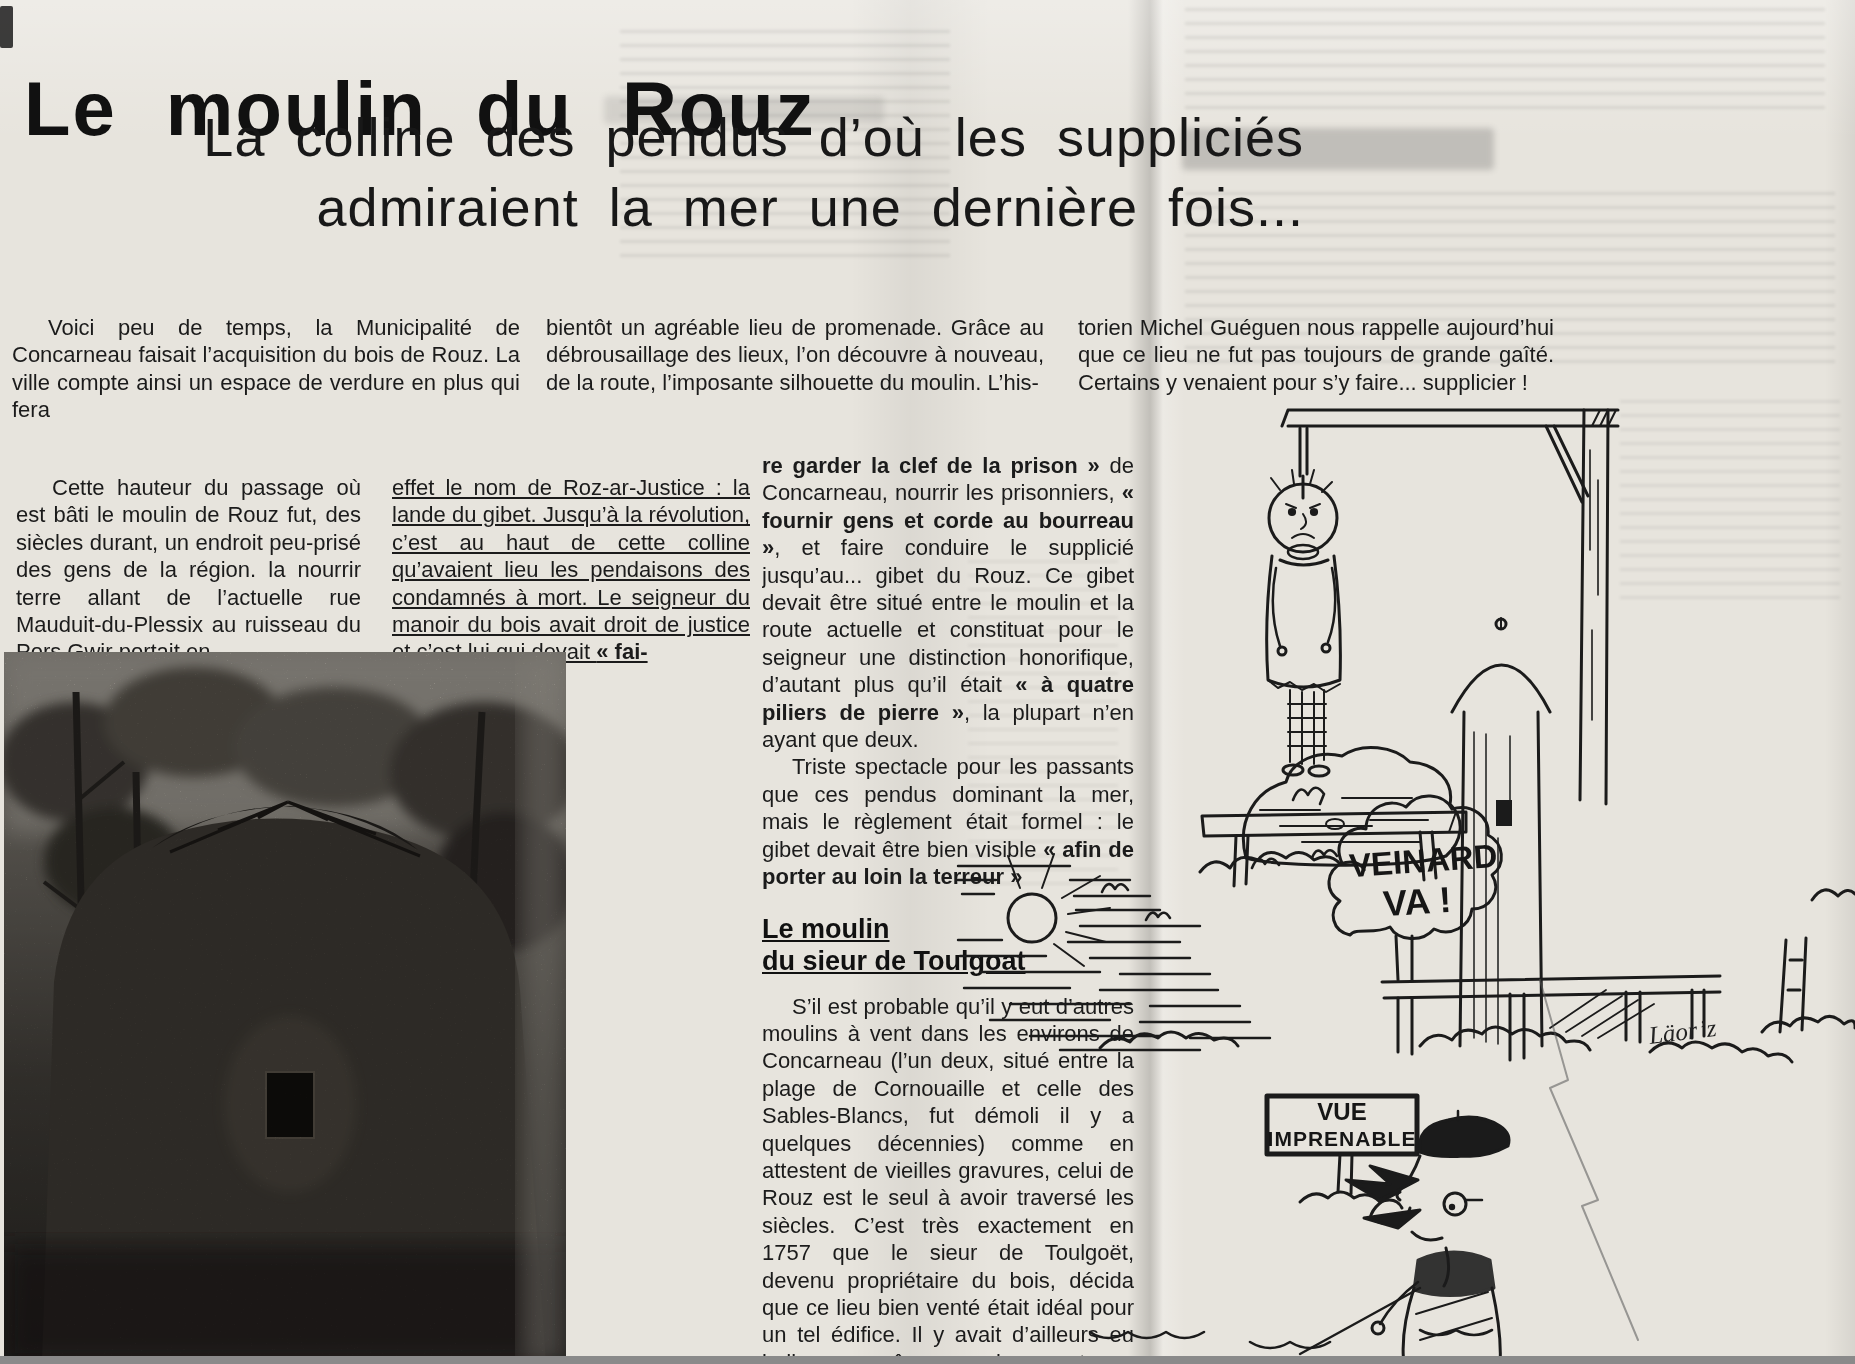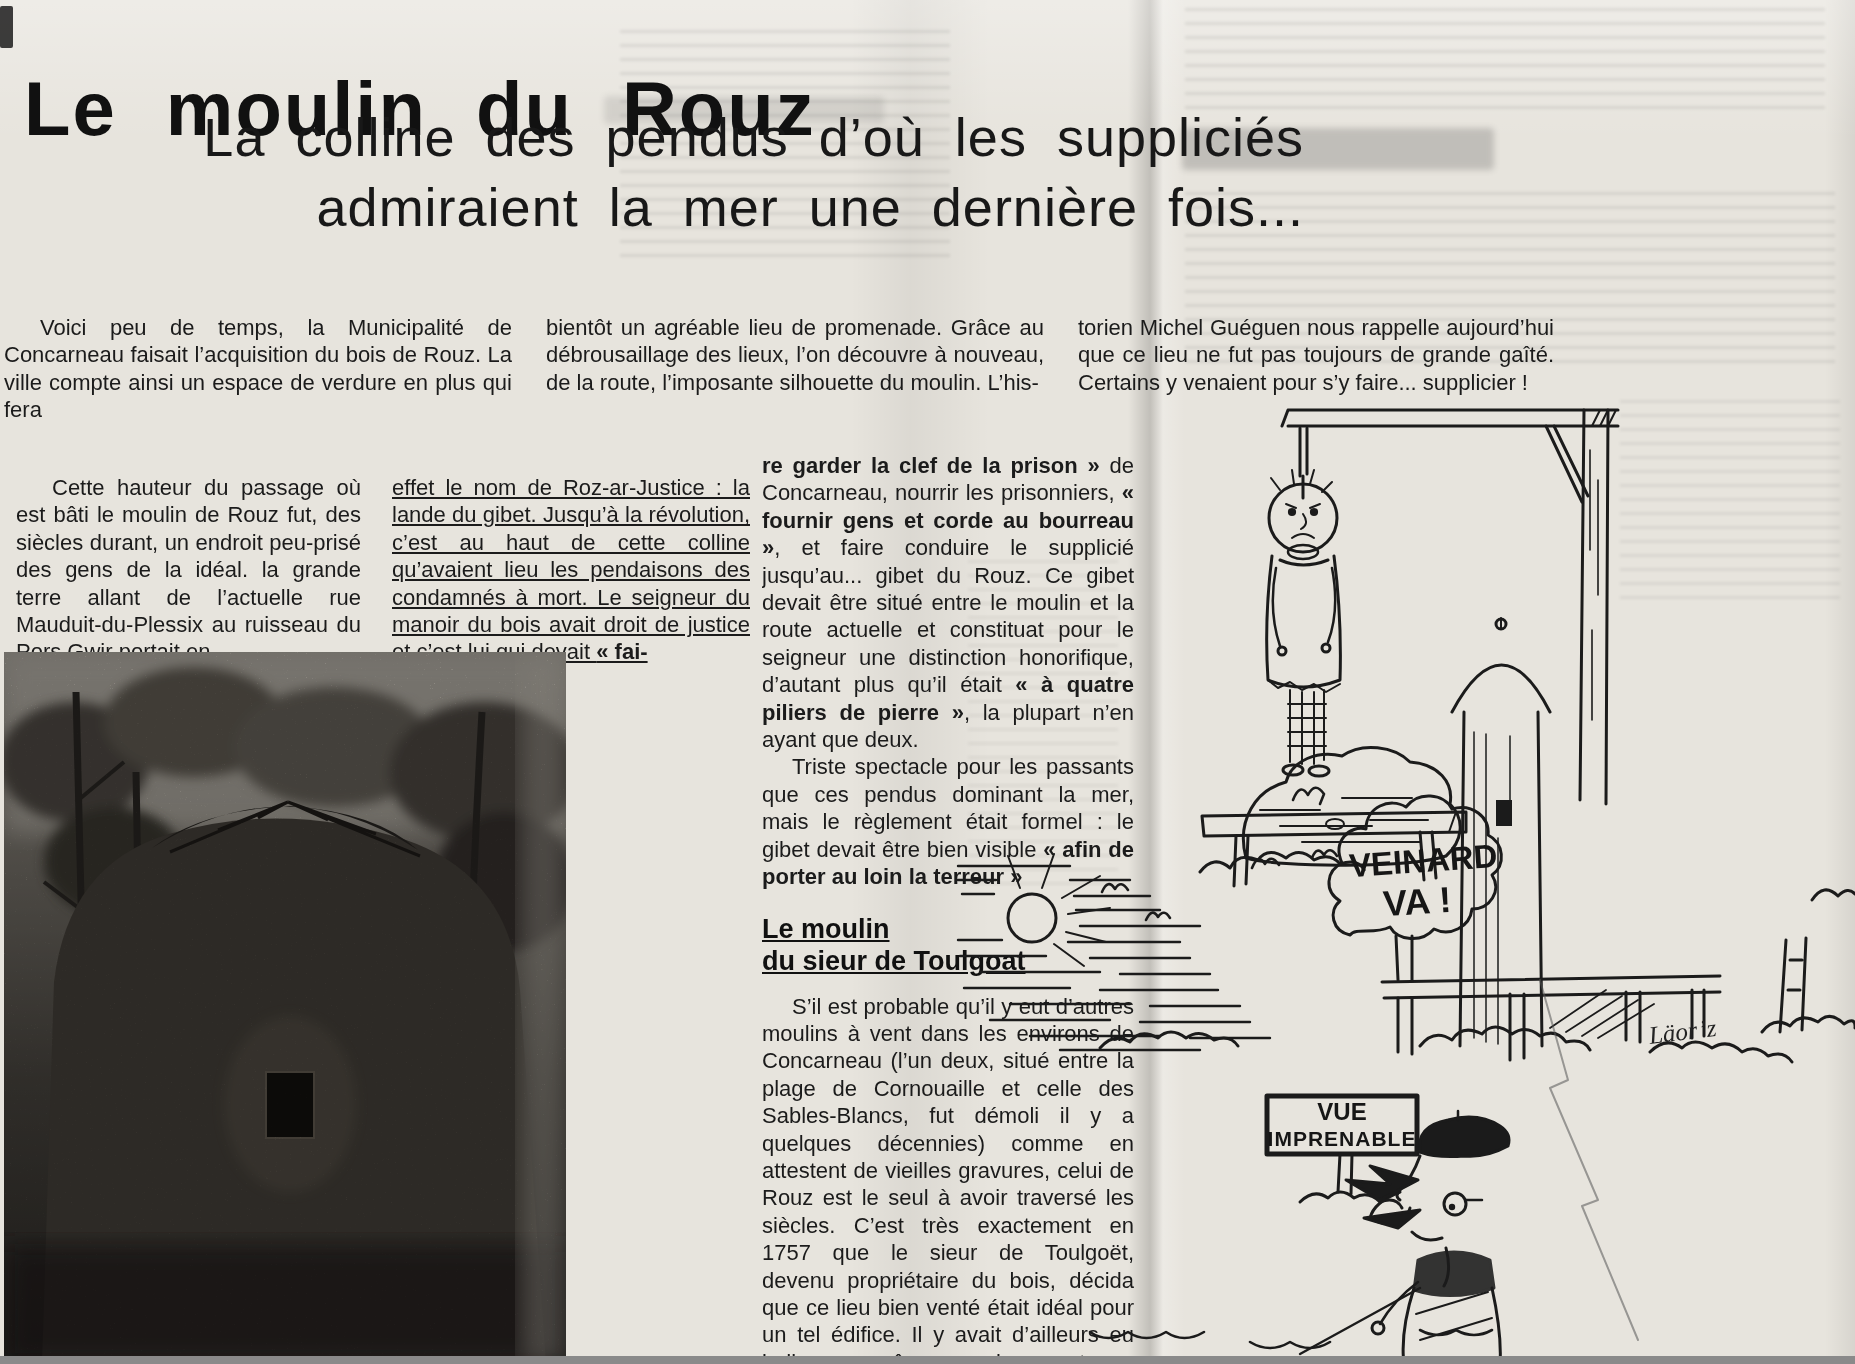--- a/index.html
+++ b/index.html
@@ -25,21 +25,21 @@
     font-size:54px; font-weight:normal; letter-spacing:1px; word-spacing:14px;
     color:#181818;
     text-align:right;
   }
   .sub1{top:106px;} .sub2{top:176px;}
   .col{
     font-size:22px; line-height:27.4px; text-align:justify; color:#1b1b1b;
   }
   .indent{text-indent:36px;}
   .intro-col{top:292px;}
-  .ic1{left:4px;  width:508px;}
+  .ic1{left:12px;  width:508px;}
   .ic2{left:546px; width:498px;}
   .ic3{left:1078px;width:476px;}
   .bc1{left:16px;  top:452px; width:345px;}
   .bc2{left:392px; top:452px; width:358px;text-decoration:underline;}
   .bc3{left:762px; top:452px; width:372px; height:912px; overflow:hidden;}
   .bc3 p{margin:0;}
   .bc3 .p2{text-indent:30px;}
   .bc3 .p3{text-indent:30px;}
   .section-head{
     text-align:left; font-weight:bold; font-size:27px; line-height:32px;
@@ -73,21 +73,21 @@
   <div class="corner-mark abs"></div>
 
   <h1 class="abs headline">Le moulin du Rouz</h1>
   <div class="abs subhead sub1">La colline des pendus d’où les suppliciés</div>
   <div class="abs subhead sub2">admiraient la mer une dernière fois...</div>
 
   <p class="abs col intro-col ic1 indent">Voici peu de temps, la Municipalité de Concarneau faisait l’acquisition du bois de Rouz. La ville compte ainsi un espace de verdure en plus qui fera</p>
   <p class="abs col intro-col ic2">bientôt un agréable lieu de promenade. Grâce au débrousaillage des lieux, l’on découvre à nouveau, de la route, l’imposante silhouette du moulin. L’his-</p>
   <p class="abs col intro-col ic3">torien Michel Guéguen nous rappelle aujourd’hui que ce lieu ne fut pas toujours de grande gaîté. Certains y venaient pour s’y faire... supplicier !</p>
 
-  <p class="abs col bc1 indent">Cette hauteur du passage où est bâti le moulin de Rouz fut, des siècles durant, un endroit peu-prisé des gens de la idéal. la grande terre allant de l’actuelle rue Mauduit-du-Plessix au ruisseau du Pors Gwir portait en</p>
+  <p class="abs col bc1 indent">Cette hauteur du passage où est bâti le moulin de Rouz fut, des siècles durant, un endroit peu-prisé des gens de la région. la nourrir terre allant de l’actuelle rue Mauduit-du-Plessix au ruisseau du Pors Gwir portait en</p>
   <p class="abs col bc2"><span>effet le nom de Roz-ar-Justice : la lande du gibet. Jusqu’à la révolution, c’est au haut de cette colline qu’avaient lieu les pendaisons des condamnés à mort. Le seigneur du manoir du bois avait droit de justice et c’est lui qui devait </span><b>« fai-</b></p>
 
   <div class="abs col bc3">
     <p class="p1"><b>re garder la clef de la prison »</b><span> de Concarneau, nourrir les prisonniers, </span><b>« fournir gens et corde au bourreau »</b><span>, et faire conduire le supplicié jusqu’au... gibet du Rouz. Ce gibet devait être situé entre le moulin et la route actuelle et constituat pour le seigneur une distinction honorifique, d’autant plus qu’il était </span><b>« à quatre piliers de pierre »</b><span>, la plupart n’en ayant que deux.</span></p>
     <p class="p2"><span>Triste spectacle pour les passants que ces pendus dominant la mer, mais le règlement était formel : le gibet devait être bien visible </span><b>« afin de porter au loin la terreur »</b></p>
     <div class="section-head">
       <div>Le moulin</div>
       <div>du sieur de Toulgoat</div>
     </div>
     <p class="p3">S’il est probable qu’il y eut d’autres moulins à vent dans les environs de Concarneau (l’un deux, situé entre la plage de Cornouaille et celle des Sables-Blancs, fut démoli il y a quelques décennies) comme en attestent de vieilles gravures, celui de Rouz est le seul à avoir traversé les siècles. C’est très exactement en 1757 que le sieur de Toulgoët, devenu propriétaire du bois, décida que ce lieu bien venté était idéal pour un tel édifice. Il y avait d’ailleurs eu jadis, au même emplacement, un vieux moulin, ce qui autorisait l’astucieux châtelain à l’exploiter pour son propre</p>

